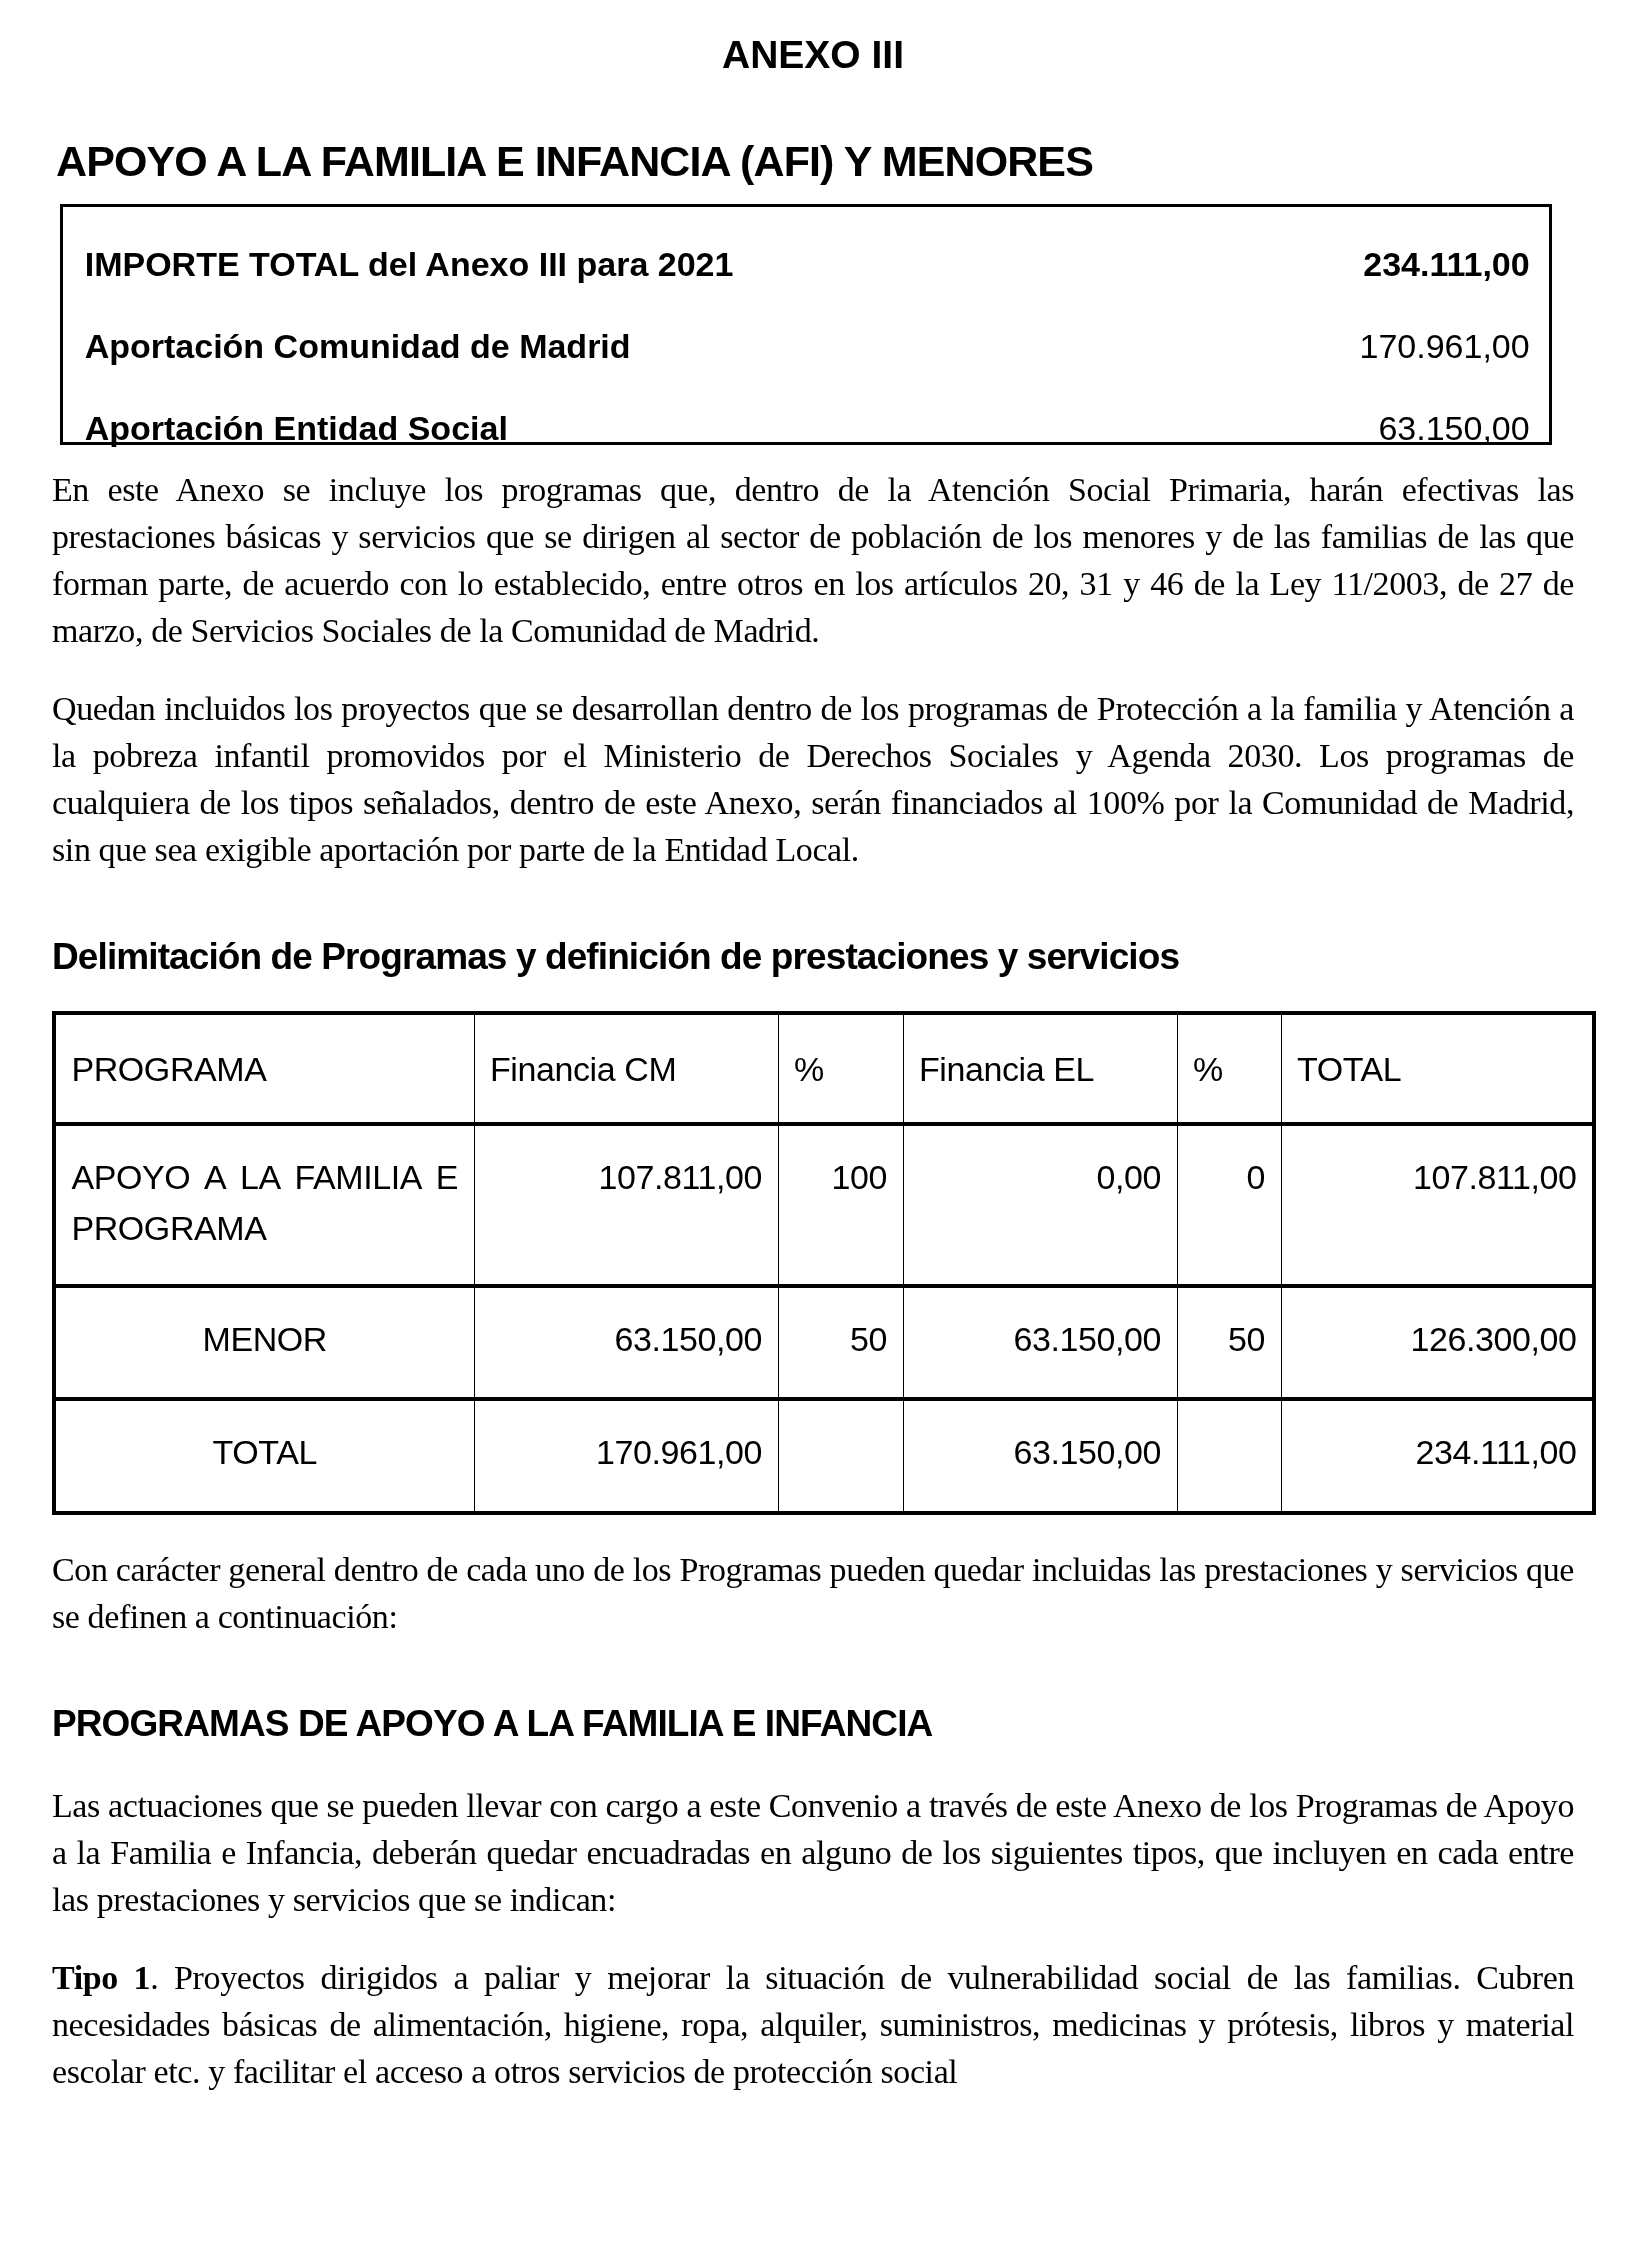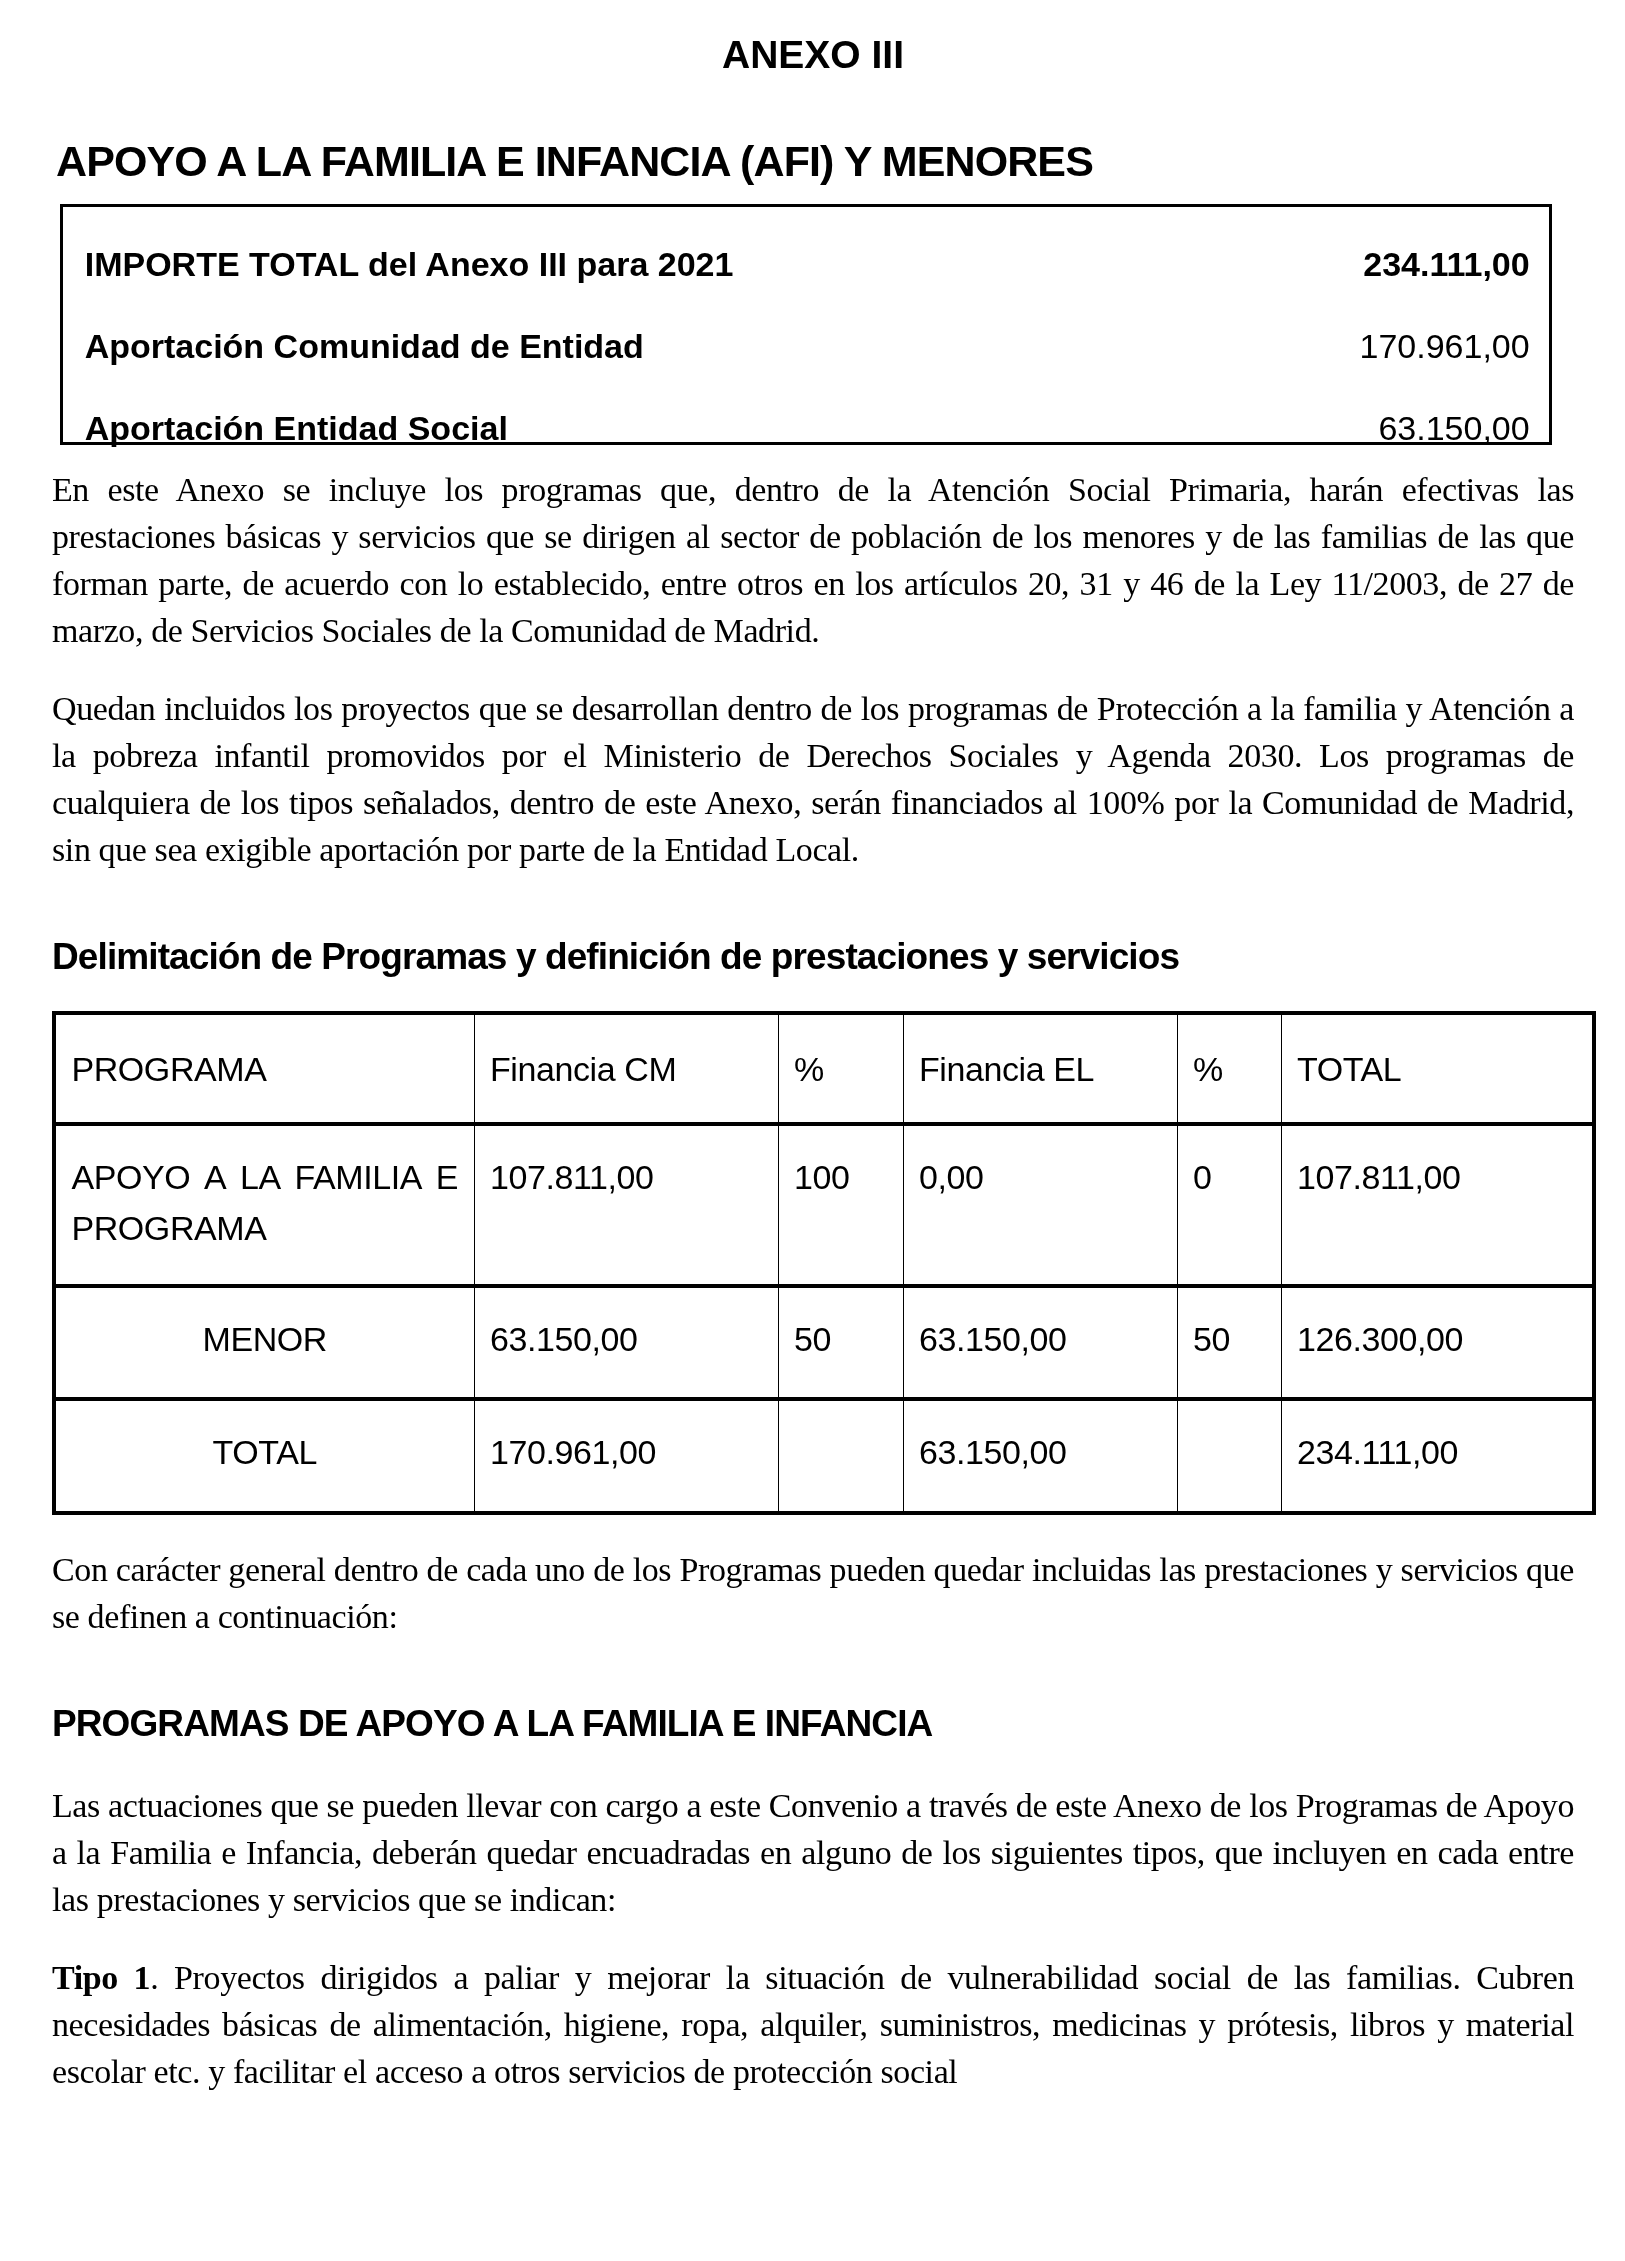--- a/index.html
+++ b/index.html
@@ -82,21 +82,21 @@
   .fin-table th, .fin-table td {
     border-left: 1.7px solid #000;
     border-right: 1.7px solid #000;
     border-top: 4.3px solid #000;
     border-bottom: 4.3px solid #000;
     vertical-align: top;
     padding: 26px 15.4px 0 15.4px;
     font-size: 34px;
     font-weight: 400;
     line-height: 51px;
-    text-align: left;
+    text-align: right;
     letter-spacing: -0.4px;
   }
   .fin-table th {
     text-align: left;
     padding-top: 29px;
   }
   .fin-table td.cell-label { text-align: center; }
   .fin-table td.cell-justify { text-align: justify; }
   tr.hdr-row  { height: 111px; }
   tr.row-afi  { height: 162px; }
@@ -112,21 +112,21 @@
   <div class="doc-title">ANEXO III</div>
 
   <div class="main-heading">APOYO A LA FAMILIA E INFANCIA (AFI) Y MENORES</div>
 
   <div class="summary-box">
     <div class="box-row total">
       <span class="label">IMPORTE TOTAL del Anexo III para 2021</span>
       <span class="value">234.111,00</span>
     </div>
     <div class="box-row">
-      <span class="label">Aportación Comunidad de Entidad</span>
+      <span class="label">Aportación Comunidad de Madrid</span>
       <span class="value">170.961,00</span>
     </div>
     <div class="box-row">
       <span class="label">Aportación Entidad Social</span>
       <span class="value">63.150,00</span>
     </div>
   </div>
 
   <p class="body-par first-par">En este Anexo se incluye los programas que, dentro de la Atención Social Primaria, harán efectivas las prestaciones básicas y servicios que se dirigen al sector de población de los menores y de las familias de las que forman parte, de acuerdo con lo establecido, entre otros en los artículos 20, 31 y 46 de la Ley 11/2003, de 27 de marzo, de Servicios Sociales de la Comunidad de Madrid.</p>
 

